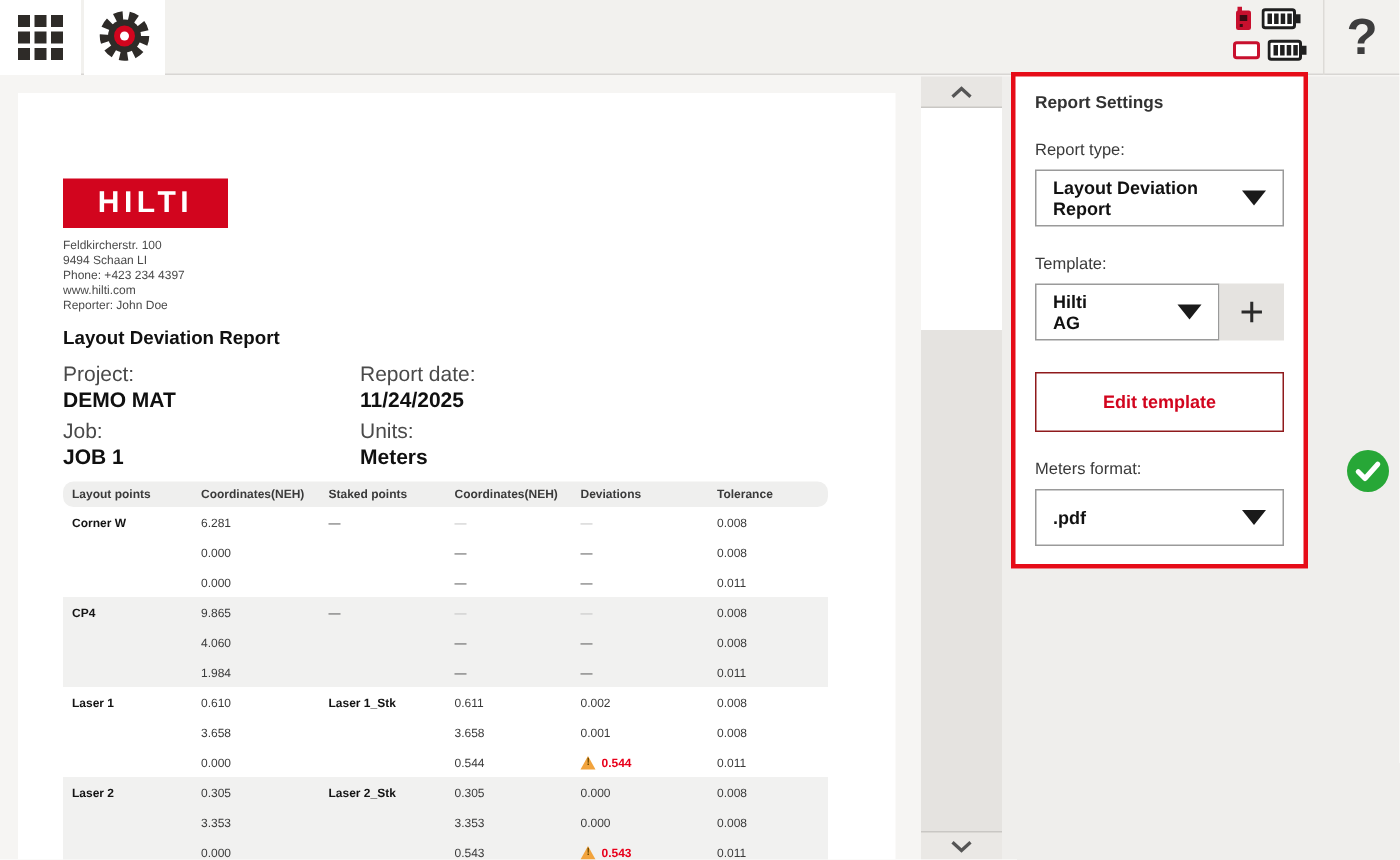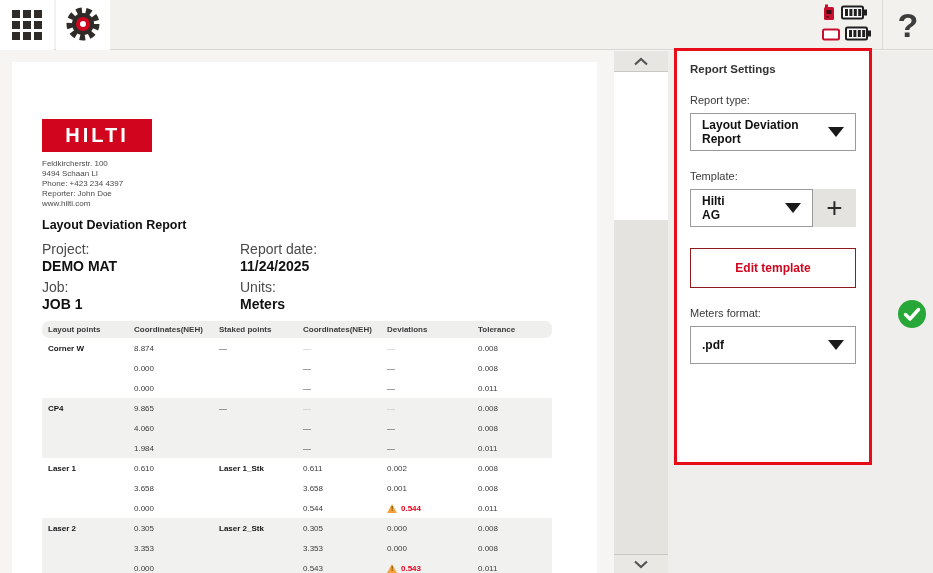--- a/index.html
+++ b/index.html
@@ -89,21 +89,21 @@
   .scroll-btn {
     height: 21px; background: #e8e6e3; border: none; cursor: pointer;
     display: flex; align-items: center; justify-content: center;
   }
   .scroll-btn.up { border-bottom: 1px solid #c9c7c4; }
   .scroll-btn.down { height: 19px; border-top: 1px solid #c9c7c4; background: #eae8e5; }
   .scroll-track { flex: 1; background: #e5e3e0; position: relative; }
   .scroll-thumb { position: absolute; top: 0; left: 0; width: 100%; height: 148px; background: #ffffff; cursor: grab; }
   
   .panel {
-    position: absolute; left: 674px; top: 48px; width: 198px; height: 417px;
+    position: absolute; left: 674px; top: 48px; width: 198px; height: 331px;
     background: #ffffff; border: 3px solid #e60c18; padding: 12px 13px 0 13px;
   }
   .panel-title { font-size: 11.5px; font-weight: bold; color: #333; }
   .field-label { font-size: 11px; color: #3a3a3a; margin-top: 19px; }
   .select {
     margin-top: 7px; height: 38px; width: 100%;
     border: 1px solid #9a9a9a; background: #fff;
     display: flex; align-items: center; justify-content: space-between;
     padding: 0 11px; cursor: pointer;
   }
@@ -204,22 +204,22 @@
 </div>
 
 <div class="right-zone"></div>
 
 <div class="paper">
   <div class="logo" style="background:#d2051e;">HILTI</div>
   <div class="address">
     <div>Feldkircherstr. 100</div>
     <div>9494 Schaan LI</div>
     <div>Phone: +423 234 4397</div>
+    <div>www.hilti.com</div>
     <div>Reporter: John Doe</div>
-    <div>www.hilti.com</div>
   </div>
   <div class="doc-title">Layout Deviation Report</div>
 
   <div class="info-grid">
     <div>
       <div class="info-label">Project:</div>
       <div class="info-value">DEMO MAT</div>
     </div>
     <div>
       <div class="info-label">Report date:</div>
@@ -241,21 +241,21 @@
       <span class="t-cell">Coordinates(NEH)</span>
       <span class="t-cell">Staked points</span>
       <span class="t-cell">Coordinates(NEH)</span>
       <span class="t-cell">Deviations</span>
       <span class="t-cell">Tolerance</span>
     </div>
     <div id="table-body">
         <div class="t-group">
           <div class="t-row">
             <span class="t-cell bold">Corner W</span>
-            <span class="t-cell">8.874</span>
+            <span class="t-cell">6.281</span>
             <span class="t-cell">—</span>
             <span class="t-cell muted">—</span>
             <span class="t-cell dev muted">—</span>
             <span class="t-cell">0.008</span>
           </div>
           <div class="t-row">
             <span class="t-cell bold"></span>
             <span class="t-cell">0.000</span>
             <span class="t-cell"></span>
             <span class="t-cell">—</span>

